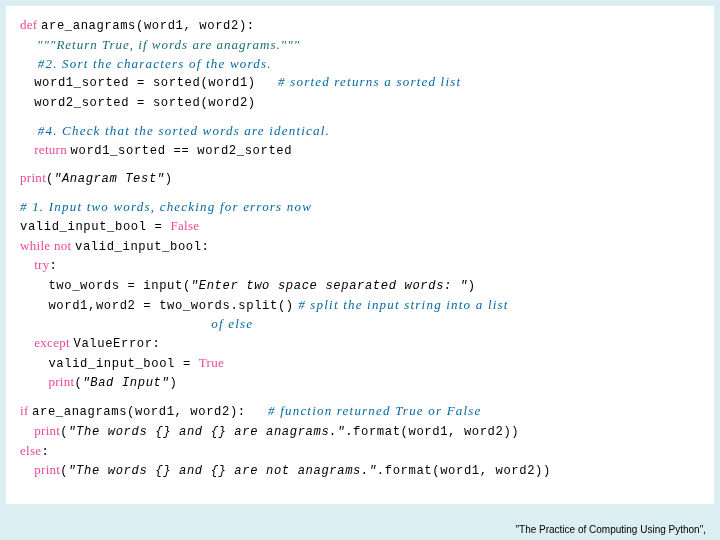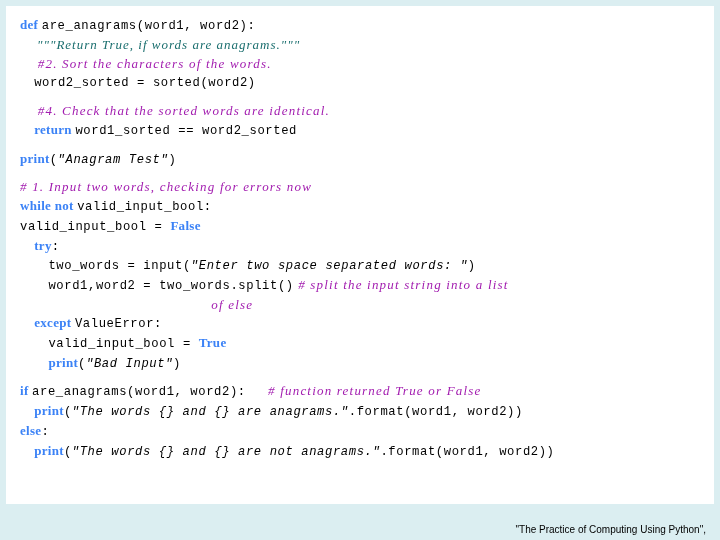--- a/index.html
+++ b/index.html
@@ -18,23 +18,23 @@
     width: 708px;
     height: 498px;
     overflow: hidden;
   }
   .line {
     line-height: 1.45;
     white-space: pre;
     font-family: Georgia, 'Times New Roman', serif;
     letter-spacing: 0.3px;
   }
-  .kw { font-weight: bold; color: #3b82f6; }
+  .kw { font-weight: normal; color: #ec4899; }
   .mono { font-family: 'Courier New', Courier, monospace; letter-spacing: 0.6px; font-size: 12.2px; margin-top: 16px; }
-  .comment { color: #a21caf; font-style: italic; letter-spacing: 1.2px; }
+  .comment { color: #0369a1; font-style: italic; letter-spacing: 1.2px; }
   .docstr { color: #1a6e6e; font-style: italic; letter-spacing: 1px; }
   .str { font-style: italic; font-family: 'Courier New', Courier, monospace; letter-spacing: 0.6px; font-size: 12.2px;}
   .footer {
     position: absolute;
     bottom: 4px;
     right: 14px;
     font-family: Arial, sans-serif;
     font-size: 10px;
     color: #000;
     text-align: left;
@@ -42,30 +42,31 @@
   }
   .blank { height: 9px; }
 </style>
 </head>
 <body>
 
 <div class="code-area">
   <div class="line"><span class="kw">def </span><span class="mono">are_anagrams(word1, word2):</span></div>
   <div class="line docstr">    """Return True, if words are anagrams."""</div>
   <div class="line comment">    #2. Sort the characters of the words.</div>
+  <div class="line"><span>    </span><span class="mono">word1_sorted = sorted(word1)</span><span class="comment">     # sorted returns a sorted list</span></div>
   <div class="line"><span>    </span><span class="mono">word2_sorted = sorted(word2)</span></div>
   <div class="blank"></div>
   <div class="line comment">    #4. Check that the sorted words are identical.</div>
   <div class="line"><span class="kw">    return </span><span class="mono">word1_sorted == word2_sorted</span></div>
   <div class="blank"></div>
   <div class="line"><span class="kw">print</span><span class="mono">(</span><span class="str">"Anagram Test"</span><span class="mono">)</span></div>
   <div class="blank"></div>
   <div class="line comment"># 1. Input two words, checking for errors now</div>
+  <div class="line"><span class="mono">valid_input_bool = </span><span class="kw">False</span></div>
   <div class="line"><span class="kw">while not </span><span class="mono">valid_input_bool:</span></div>
-  <div class="line"><span class="mono">valid_input_bool = </span><span class="kw">False</span></div>
   <div class="line"><span class="kw">    try</span><span class="mono">:</span></div>
   <div class="line"><span>        </span><span class="mono">two_words = input(</span><span class="str">"Enter two space separated words: "</span><span class="mono">)</span></div>
   <div class="line"><span>        </span><span class="mono">word1,word2 = two_words.split()</span><span class="comment"> # split the input string into a list</span></div>
   <div class="line comment">                                           of else</div>
   <div class="line"><span class="kw">    except </span><span class="mono">ValueError:</span></div>
   <div class="line"><span>        </span><span class="mono">valid_input_bool = </span><span class="kw">True</span></div>
   <div class="line"><span class="kw">        print</span><span class="mono">(</span><span class="str">"Bad Input"</span><span class="mono">)</span></div>
   <div class="blank"></div>
   <div class="line"><span class="kw">if </span><span class="mono">are_anagrams(word1, word2):</span><span class="comment">     # function returned True or False</span></div>
   <div class="line"><span class="kw">    print</span><span class="mono">(</span><span class="str">"The words {} and {} are anagrams."</span><span class="mono">.format(word1, word2))</span></div>

